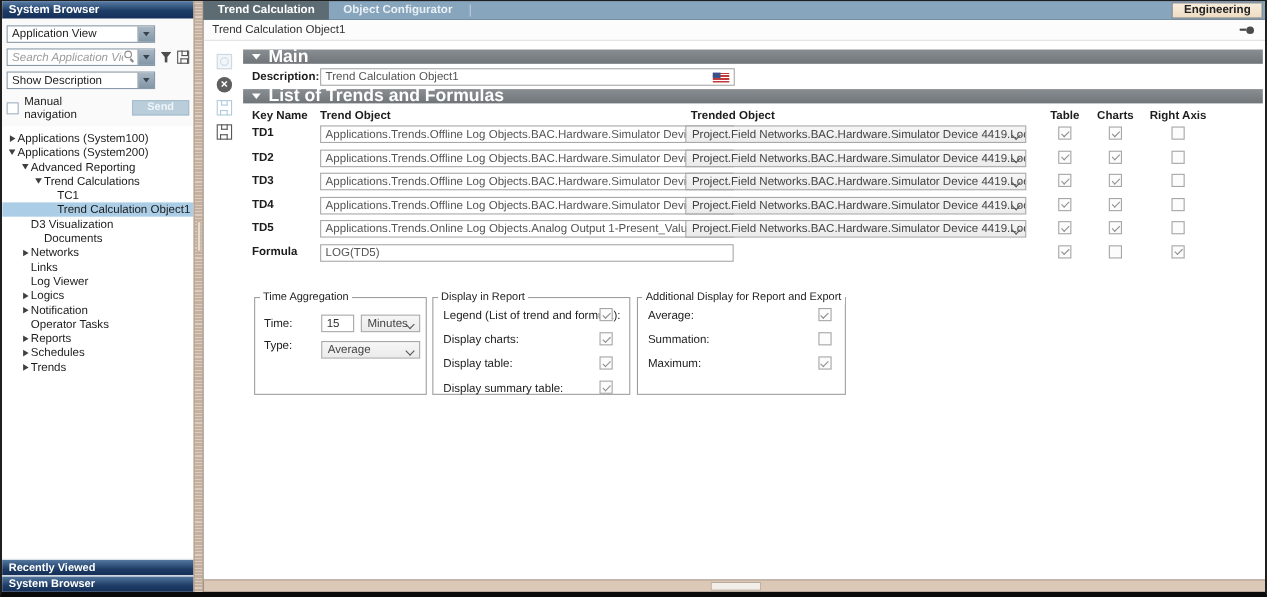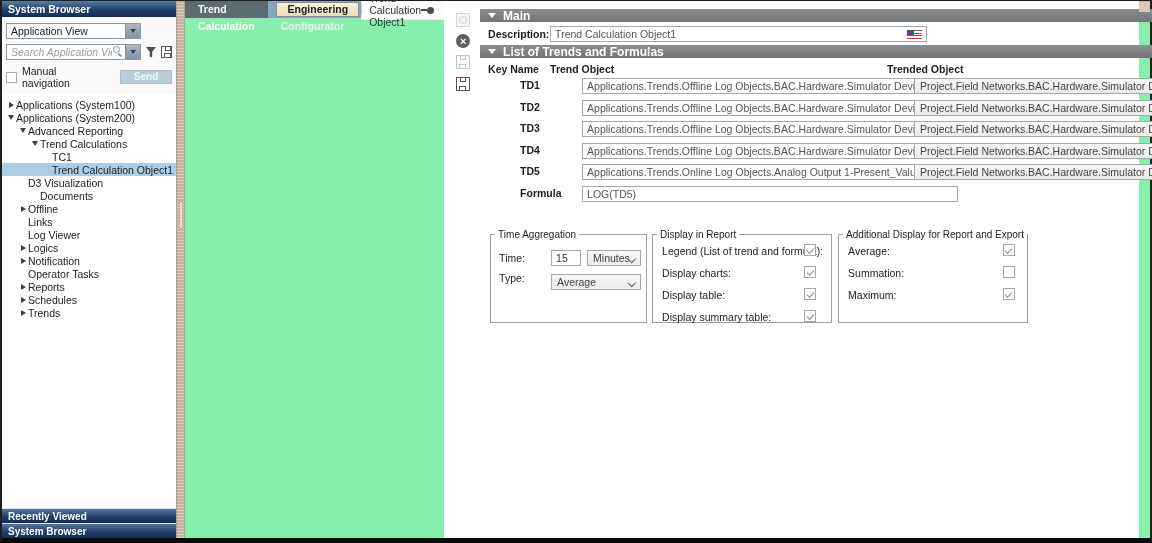--- a/index.html
+++ b/index.html
@@ -46,21 +46,21 @@
   .lp-bottom{margin-top:auto;}
   .lp-bar{height:15px;background:linear-gradient(180deg,#54779f,#1e3d66 60%,#142e57);color:#fff;font-size:10px;
           font-weight:bold;display:flex;align-items:center;padding-left:6px;border-top:1px solid #dbe1e7;}
 
   
   .splitter{width:9px;flex:0 0 9px;background:#cdb9a7;border-left:1px solid #b5a08c;border-right:1px solid #b5a08c;
             background-image:repeating-linear-gradient(0deg,rgba(255,255,255,.28) 0 1px,rgba(0,0,0,.05) 1px 3px);position:relative;}
   .splitter-handle{position:absolute;left:1.5px;top:200px;width:4px;height:28px;background:#e9ddd1;border:1px solid #c4b09c;}
 
   
-  .main{flex:1;display:flex;flex-direction:row;background:#86efac;position:relative;}
+  .main{flex:1;display:flex;flex-direction:column;background:#000000;position:relative;}
   .tabbar{height:17px;background:#87a5bd;display:flex;align-items:stretch;position:relative;flex:0 0 17px;}
   .tab{font-size:10.5px;font-weight:bold;line-height:17px;padding:0 13px;color:#e9f0f5;}
   .tab.active{background:#5d6b73;color:#fff;}
   .tab-sep{width:1px;height:11px;background:#bccfdc;margin-top:3px;margin-left:3px;}
   .eng-btn{position:absolute;right:2px;top:1px;height:15px;padding:0 10px;background:linear-gradient(#f8eedd,#eedcc2);
            border:1px solid #8e8e8e;font-size:10.5px;font-weight:bold;color:#222;line-height:13px;}
   .breadcrumb-row{height:19px;flex:0 0 19px;background:#fcfcfc;display:flex;align-items:center;
                   padding:0 10px 0 8px;font-size:10.5px;color:#333;border-bottom:1px solid #ededed;}
   .pin{margin-left:auto;display:flex;align-items:center;}
   .pin::before{content:"";width:6px;height:2px;background:#4a4a4a;}
@@ -71,38 +71,38 @@
   .vt-icon{position:absolute;left:12px;width:14px;height:14px;}
   .ic-discard{top:12px;border:1.4px solid #ccd8e2;background:#f2f6f9;}
   .ic-discard::after{content:"";position:absolute;left:2px;top:2px;width:6px;height:6px;border:1.4px solid #ccd8e2;border-radius:50%;}
   .ic-delete{top:33px;border-radius:50%;background:#5f5f5f;color:#fff;display:flex;align-items:center;justify-content:center;
              font-size:11px;font-weight:bold;line-height:1;}
   .ic-save{top:54px;}
   .ic-saveas{top:76px;}
 
   
   .sec-header{position:absolute;left:36px;width:927px;height:13px;background:linear-gradient(#898e92,#70757a);
-              color:#fff;font-size:12px;font-weight:bold;display:flex;align-items:center;padding-left:8px;gap:7px;}
+              color:#fff;font-size:16px;font-weight:bold;display:flex;align-items:center;padding-left:8px;gap:7px;}
   .sec-arrow{width:0;height:0;border-left:4px solid transparent;border-right:4px solid transparent;border-top:5px solid #fff;}
   .flabel{position:absolute;font-size:10.5px;font-weight:bold;color:#1d1d1d;white-space:nowrap;}
   .tin{position:absolute;height:16px;border:1px solid #a8a8a8;background:#fff;font-size:10.5px;color:#555;
        padding:0 4px;display:flex;align-items:center;white-space:nowrap;overflow:hidden;}
   .dsel{position:absolute;height:16px;border:1px solid #a8a8a8;background:linear-gradient(#f6f6f6,#ebebeb);
         font-size:10.5px;color:#444;padding:0 16px 0 5px;display:flex;align-items:center;white-space:nowrap;overflow:hidden;}
   .dsel::after{content:"";position:absolute;right:6px;top:4.5px;width:4.5px;height:4.5px;
         border-right:1.3px solid #555;border-bottom:1.3px solid #555;transform:rotate(45deg);}
   .colhead{position:absolute;font-size:10.5px;font-weight:bold;color:#1d1d1d;white-space:nowrap;}
   .ch-center{text-align:center;}
   .flag{position:absolute;right:4px;top:3px;width:15px;height:9px;
         background:repeating-linear-gradient(180deg,#c13b3b 0 1.3px,#fff 1.3px 2.6px);}
   .flag::after{content:"";position:absolute;left:0;top:0;width:6.5px;height:4.5px;background:#3a4f8c;}
 
   
   #trend-rows{position:absolute;left:36px;top:77px;width:927px;}
-  .trow{position:relative;height:15px;margin-bottom:6.5px;margin-left:32px;}
+  .trow{position:relative;height:15px;margin-bottom:6.5px;}
   .trow .rkey{position:absolute;left:8px;top:1px;font-size:10.5px;font-weight:bold;color:#1d1d1d;}
   .trow .rtrend{left:70px;top:0;width:376px;}
   .trow .rsel{left:402px;top:0;width:310px;}
   .trow .cb{position:absolute;top:1px;}
   .trow .cb-table{left:741px;}
   .trow .cb-charts{left:787px;}
   .trow .cb-right{left:844px;}
 
   
   fieldset{position:absolute;border:1px solid #9f9f9f;background:#fff;}
@@ -143,20 +143,28 @@
           <span class="txt placeholder">Search Application View</span>
           <span class="mag"></span>
           <span class="lp-btn">
               <i class="tri-dn-sm"></i>
             </span>
         </div>
         <span class="funnel"></span>
         <span class="floppy fl-dark"></span>
       </div>
       <div class="lp-row">
+        <div class="lp-select">
+          <span class="txt">Show Description</span>
+          <span class="lp-btn">
+              <i class="tri-dn-sm"></i>
+            </span>
+        </div>
+      </div>
+      <div class="lp-row">
         <span class="lp-cb"></span>
         <span class="lp-label">Manual navigation</span>
         <span class="send-btn">Send</span>
       </div>
     </div>
     <ul class="tree" id="tree">
         <li style="padding-left: 4px;">
     <span class="tarrow">
             <i class="tri-right"></i>
           </span>
@@ -201,21 +209,21 @@
         <li style="padding-left: 28px;">
     <span class="tarrow">
             <i class="tri-none"></i>
           </span>
     <span class="tree-label">Documents</span>
   </li>
         <li style="padding-left: 16px;">
     <span class="tarrow">
             <i class="tri-right"></i>
           </span>
-    <span class="tree-label">Offline</span>
+    <span class="tree-label">Networks</span>
   </li>
         <li style="padding-left: 16px;">
     <span class="tarrow">
             <i class="tri-none"></i>
           </span>
     <span class="tree-label">Links</span>
   </li>
         <li style="padding-left: 16px;">
     <span class="tarrow">
             <i class="tri-none"></i>

